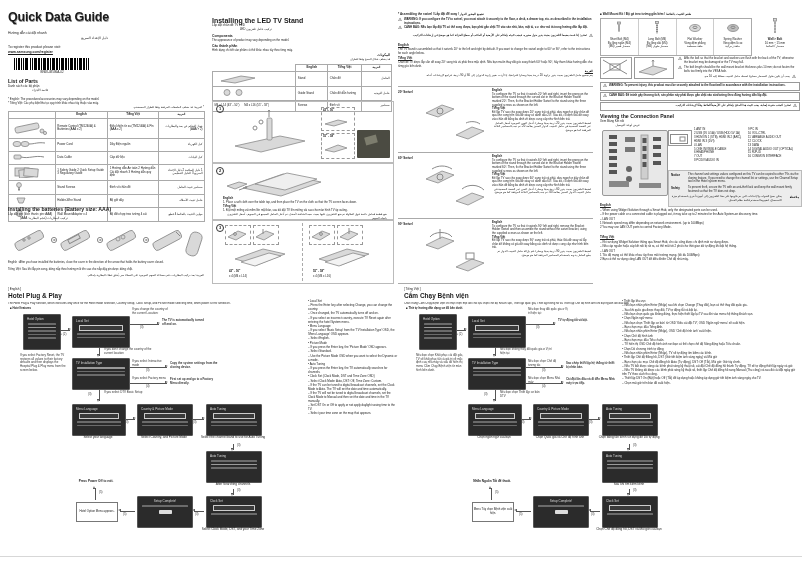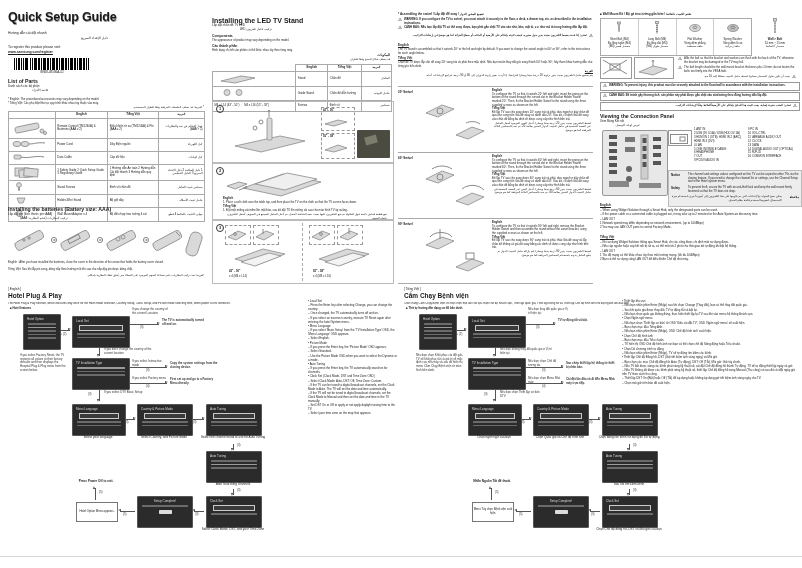--- a/index.html
+++ b/index.html
@@ -43,21 +43,21 @@
   .wicon{font-size:4.5px;line-height:1;}
   .notice-row{display:flex;gap:3px;margin-bottom:2px;}
   .notice-label{font-size:3px;font-weight:bold;flex:0 0 14px;}
   .notice-text{font-size:2.8px;line-height:1.3;flex:1;}
 </style>
 </head>
 <body>
 
 <div id="page">
 
-  <div class="abs" style="left:8px;top:10px;font-weight:900;font-size:12.5px;letter-spacing:-0.2px;text-shadow:0.5px 0.5px 0 #9a9a9a;">Quick Setup Guide</div>
+  <div class="abs" style="left:8px;top:10px;font-weight:900;font-size:12.5px;letter-spacing:-0.2px;text-shadow:0.5px 0.5px 0 #9a9a9a;">Quick Data Guide</div>
   <div class="abs t35" style="left:8px;top:31px;">Hướng dẫn cài đặt nhanh</div>
   <div class="abs t35 rtl" style="left:8px;top:36px;width:100px;">دليل الإعداد السريع</div>
 
   <div class="abs t35" style="left:8px;top:45px;">To register this product please visit:</div>
   <div class="abs t35 b u" style="left:8px;top:50px;">www.samsung.com/register</div>
 
   <div class="abs barcode" style="left:14px;top:58px;width:76px;height:12px;"></div>
   <div class="abs t3" style="left:14px;top:71px;width:76px;text-align:center;">BN68-08586A-02</div>
 
   <div class="abs h2" style="left:8px;top:79px;">List of Parts</div>

